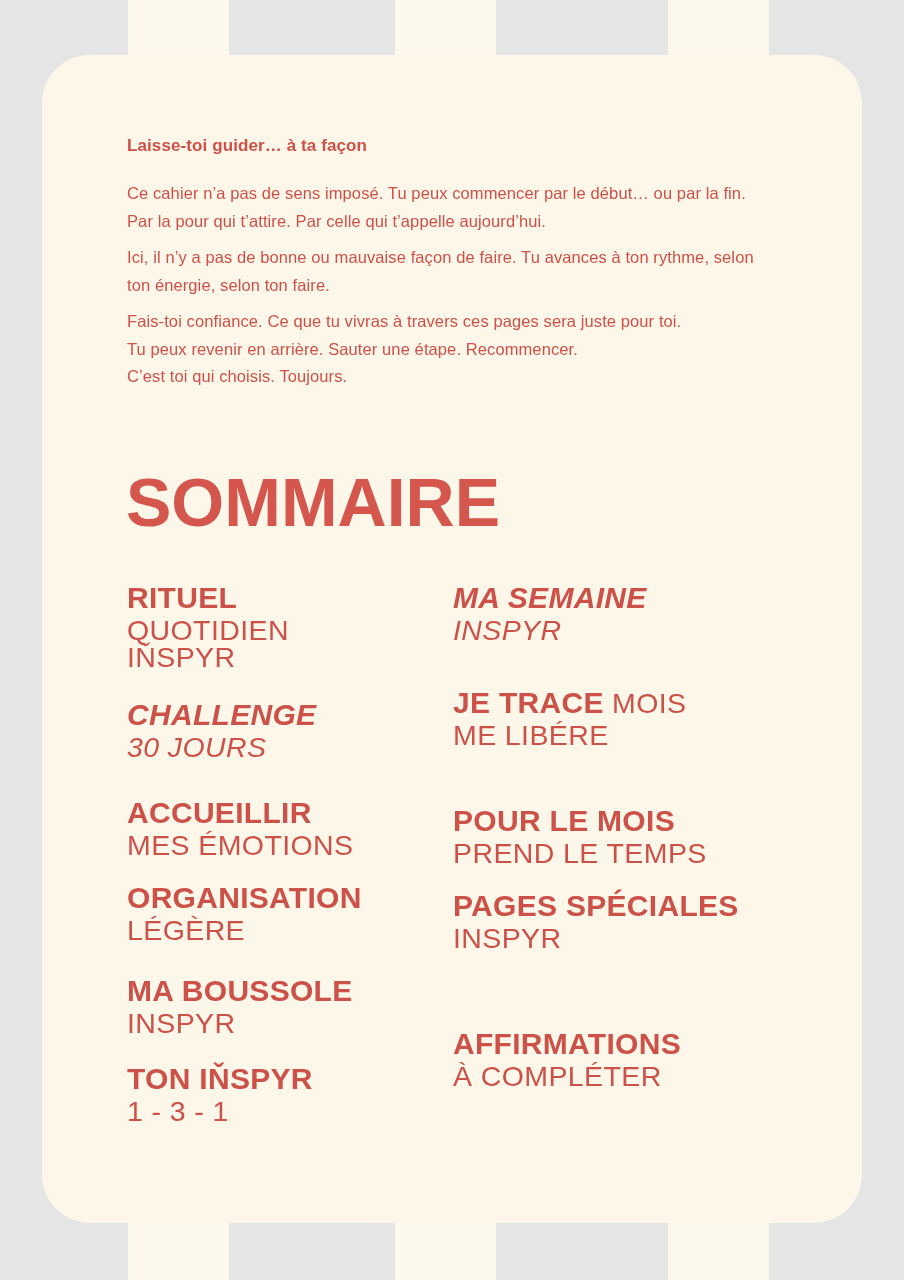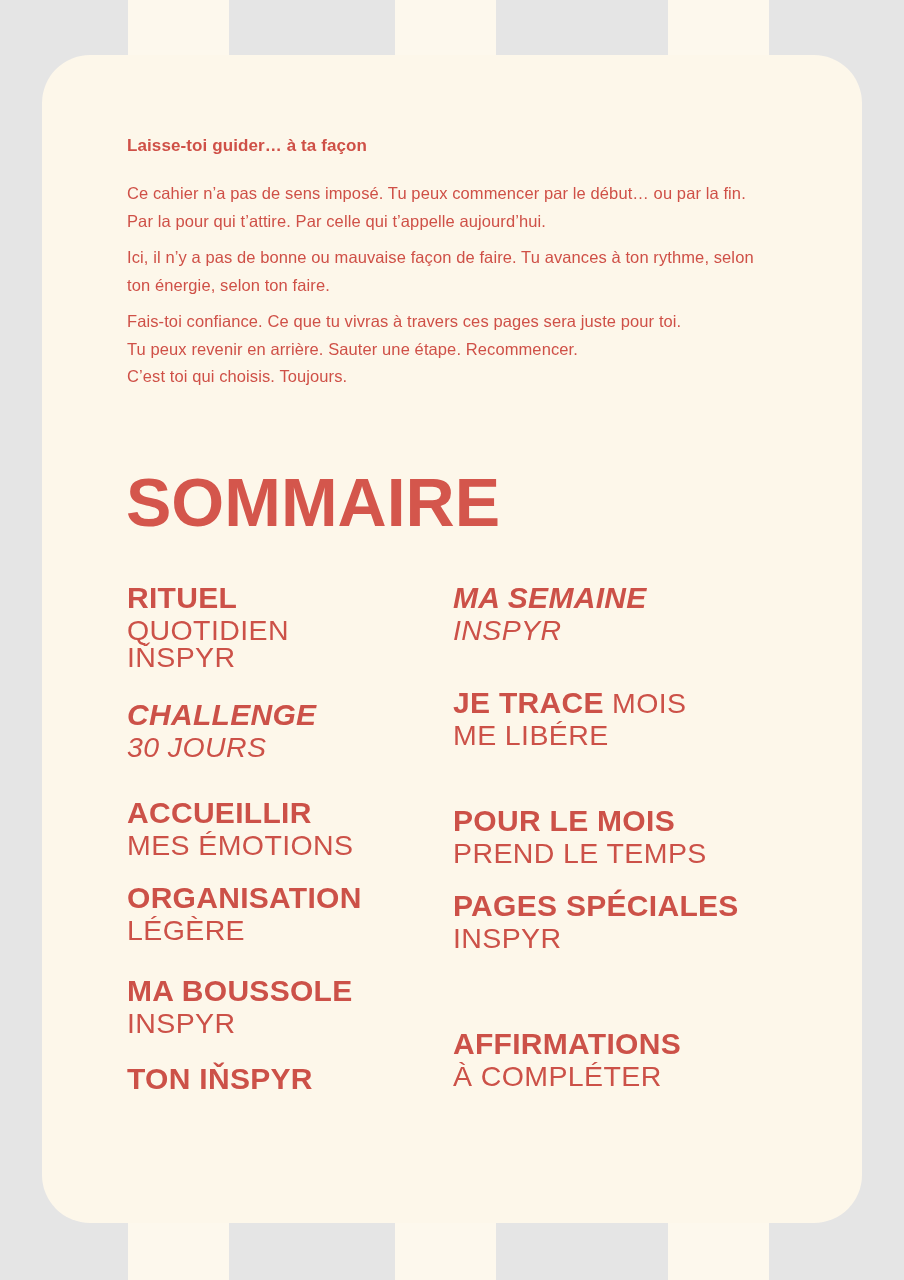--- a/index.html
+++ b/index.html
@@ -138,20 +138,21 @@
     <div class="sub">LÉGÈRE</div>
   </div>
 
   <div class="toc-item" style="left:127px; top:977px;">
     <div class="line1"><span class="t">MA BOUSSOLE</span><span class="l"></span></div>
     <div class="sub">INSPYR</div>
   </div>
 
   <div class="toc-item" style="left:127px; top:1065px;">
     <div class="line1"><span class="t">TON IŇSPYR</span><span class="l"></span></div>
+    <div class="sub">1 - 3 - 1</div>
   </div>
 
   <div class="toc-item" style="left:453px; top:584px;font-style:italic;">
     <div class="line1"><span class="t">MA SEMAINE</span><span class="l"></span></div>
     <div class="sub">INSPYR</div>
   </div>
 
   <div class="toc-item" style="left:453px; top:689px;">
     <div class="line1"><span class="t">JE TRACE</span><span class="l"> MOIS</span></div>
     <div class="sub">ME LIBÉRE</div>

